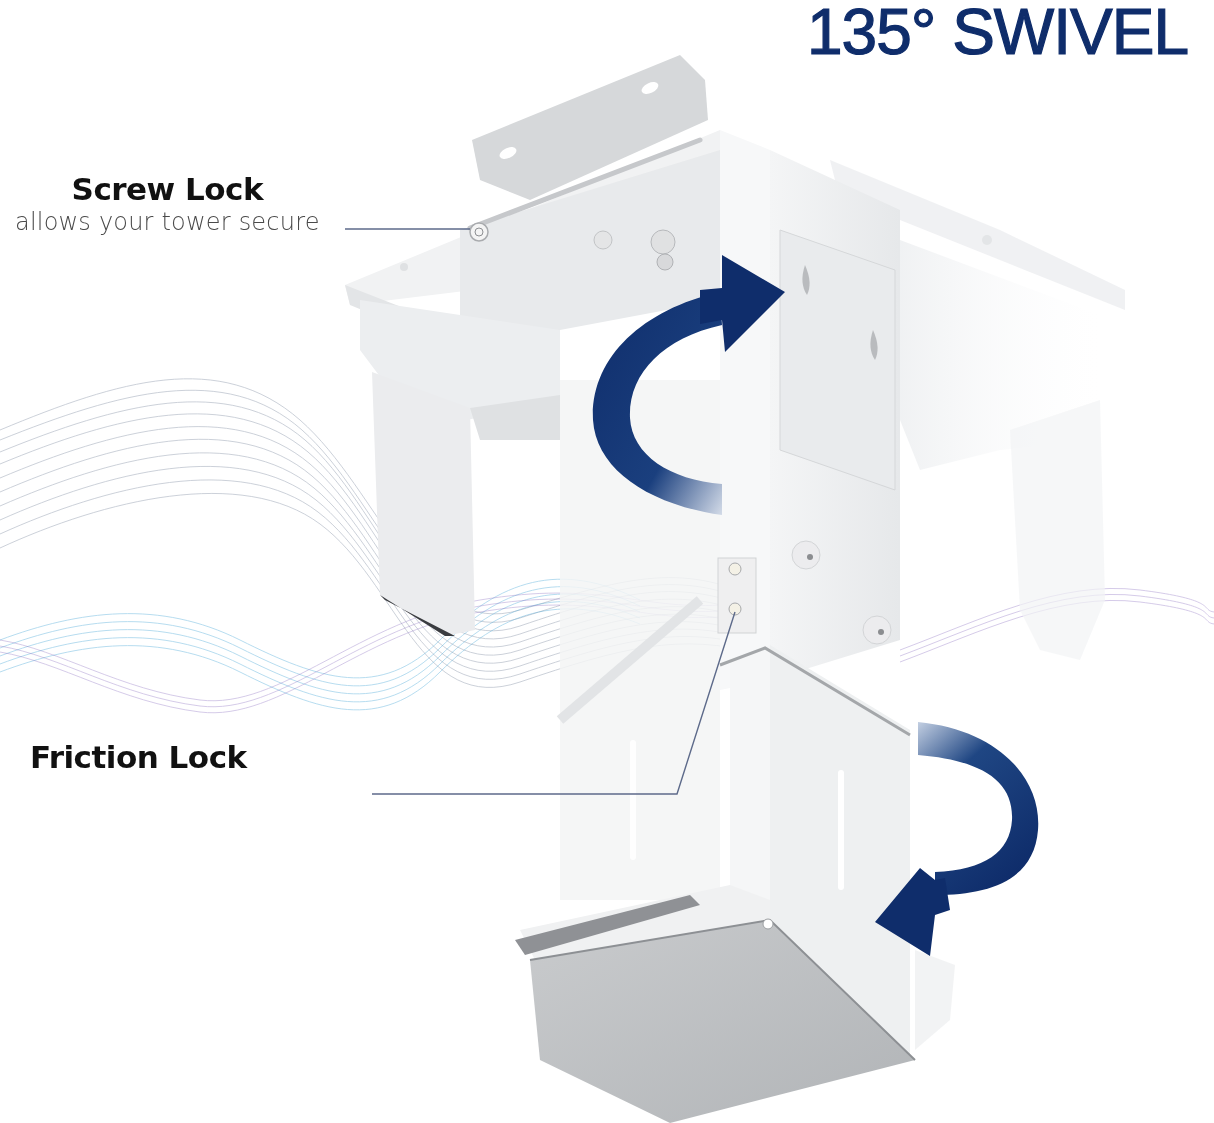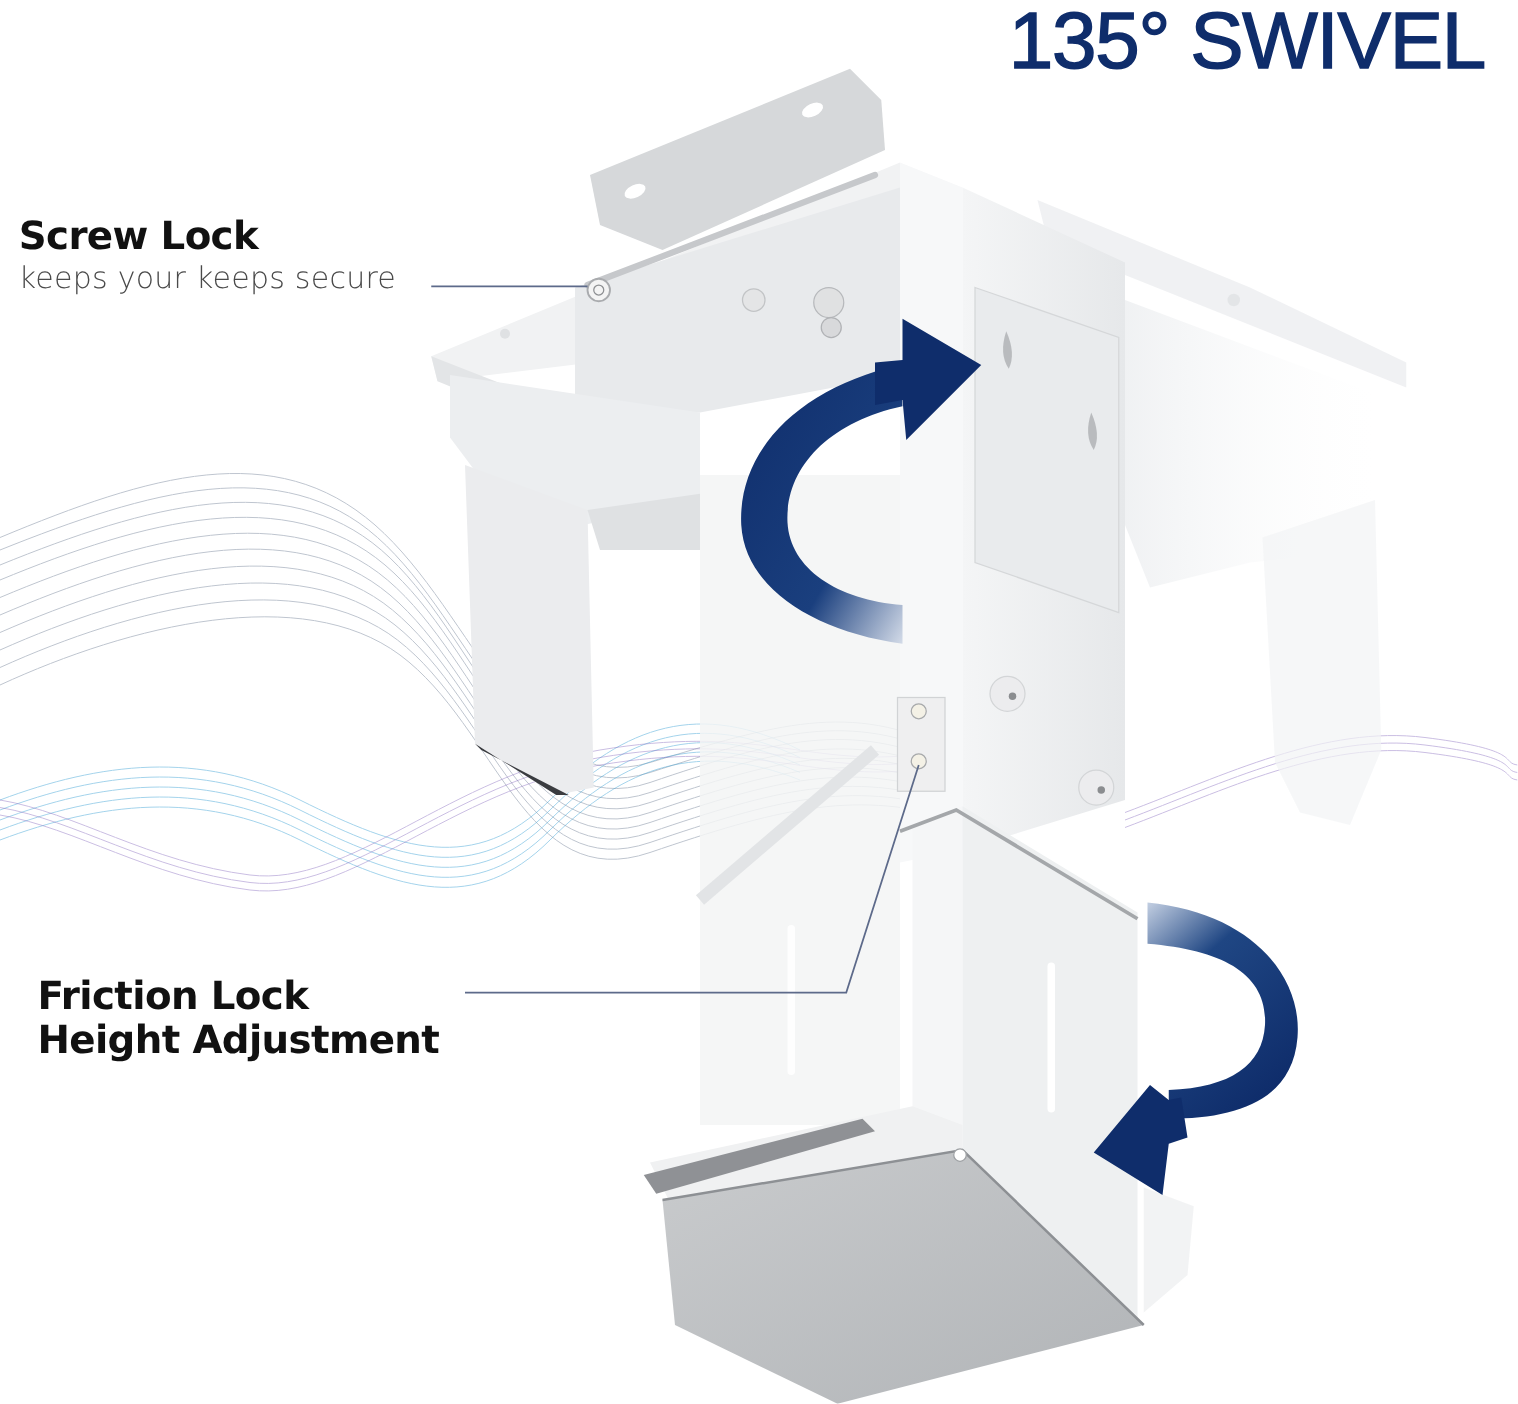--- a/index.html
+++ b/index.html
@@ -5,31 +5,31 @@
   html, body { margin:0; padding:0; background:#ffffff; }
   body { width:1214px; height:1123px; position:relative; overflow:hidden; font-family:"Liberation Sans", sans-serif; }
   #scene { position:absolute; left:0; top:0; width:1214px; height:1123px; }
   .headline {
     position:absolute; right:26px; top:-4px;
     font-family:"Liberation Sans", sans-serif;
     font-size:64px; font-weight:400; letter-spacing:-1px;
     color:#0f2d6b; line-height:72px; white-space:nowrap;
     -webkit-text-stroke:1.2px #0f2d6b;
   }
-  .callout { position:absolute; }
+  .callout { position:absolute;text-align:center; }
   .callout .title {
     font-family:"DejaVu Sans", sans-serif; font-weight:700;
     font-size:31px; line-height:35px; color:#111111; letter-spacing:-0.5px;
   }
   .callout .sub {
     font-family:"DejaVu Sans", sans-serif; font-weight:200;
     font-size:24px; line-height:30px; color:#4a4a4a; letter-spacing:0.2px;
   }
   .c1 { left:15px; top:172px; }
-  .c2 { left:30px; top:740px;margin-top:40px; }
+  .c2 { left:30px; top:740px; }
 </style>
 </head>
 <body>
 
 <svg id="scene" width="1214" height="1123" viewBox="0 0 1214 1123" xmlns="http://www.w3.org/2000/svg">
   <defs>
     <linearGradient id="gArrow1" x1="0" y1="0" x2="1" y2="1">
       <stop offset="0" stop-color="#0f2d6b"></stop>
       <stop offset="0.65" stop-color="#1a3f7e"></stop>
       <stop offset="1" stop-color="#d3dbe8"></stop>
@@ -177,19 +177,18 @@
   <g stroke="#5d6a8a" stroke-width="1.4" fill="none">
     <line x1="345" y1="229" x2="470" y2="229"></line>
     <polyline points="372,794 677,794 735,612"></polyline>
   </g>
 </svg>
 
 <div class="headline">135° SWIVEL</div>
 
 <div class="callout c1">
   <div class="title">Screw Lock</div>
-  <div class="sub">keeps your keeps secure</div>
+  <div class="sub">allows your tower secure</div>
 </div>
 
 <div class="callout c2">
   <div class="title">Friction Lock</div>
-  <div class="title">Height Adjustment</div>
 </div>
 
 </body></html>

